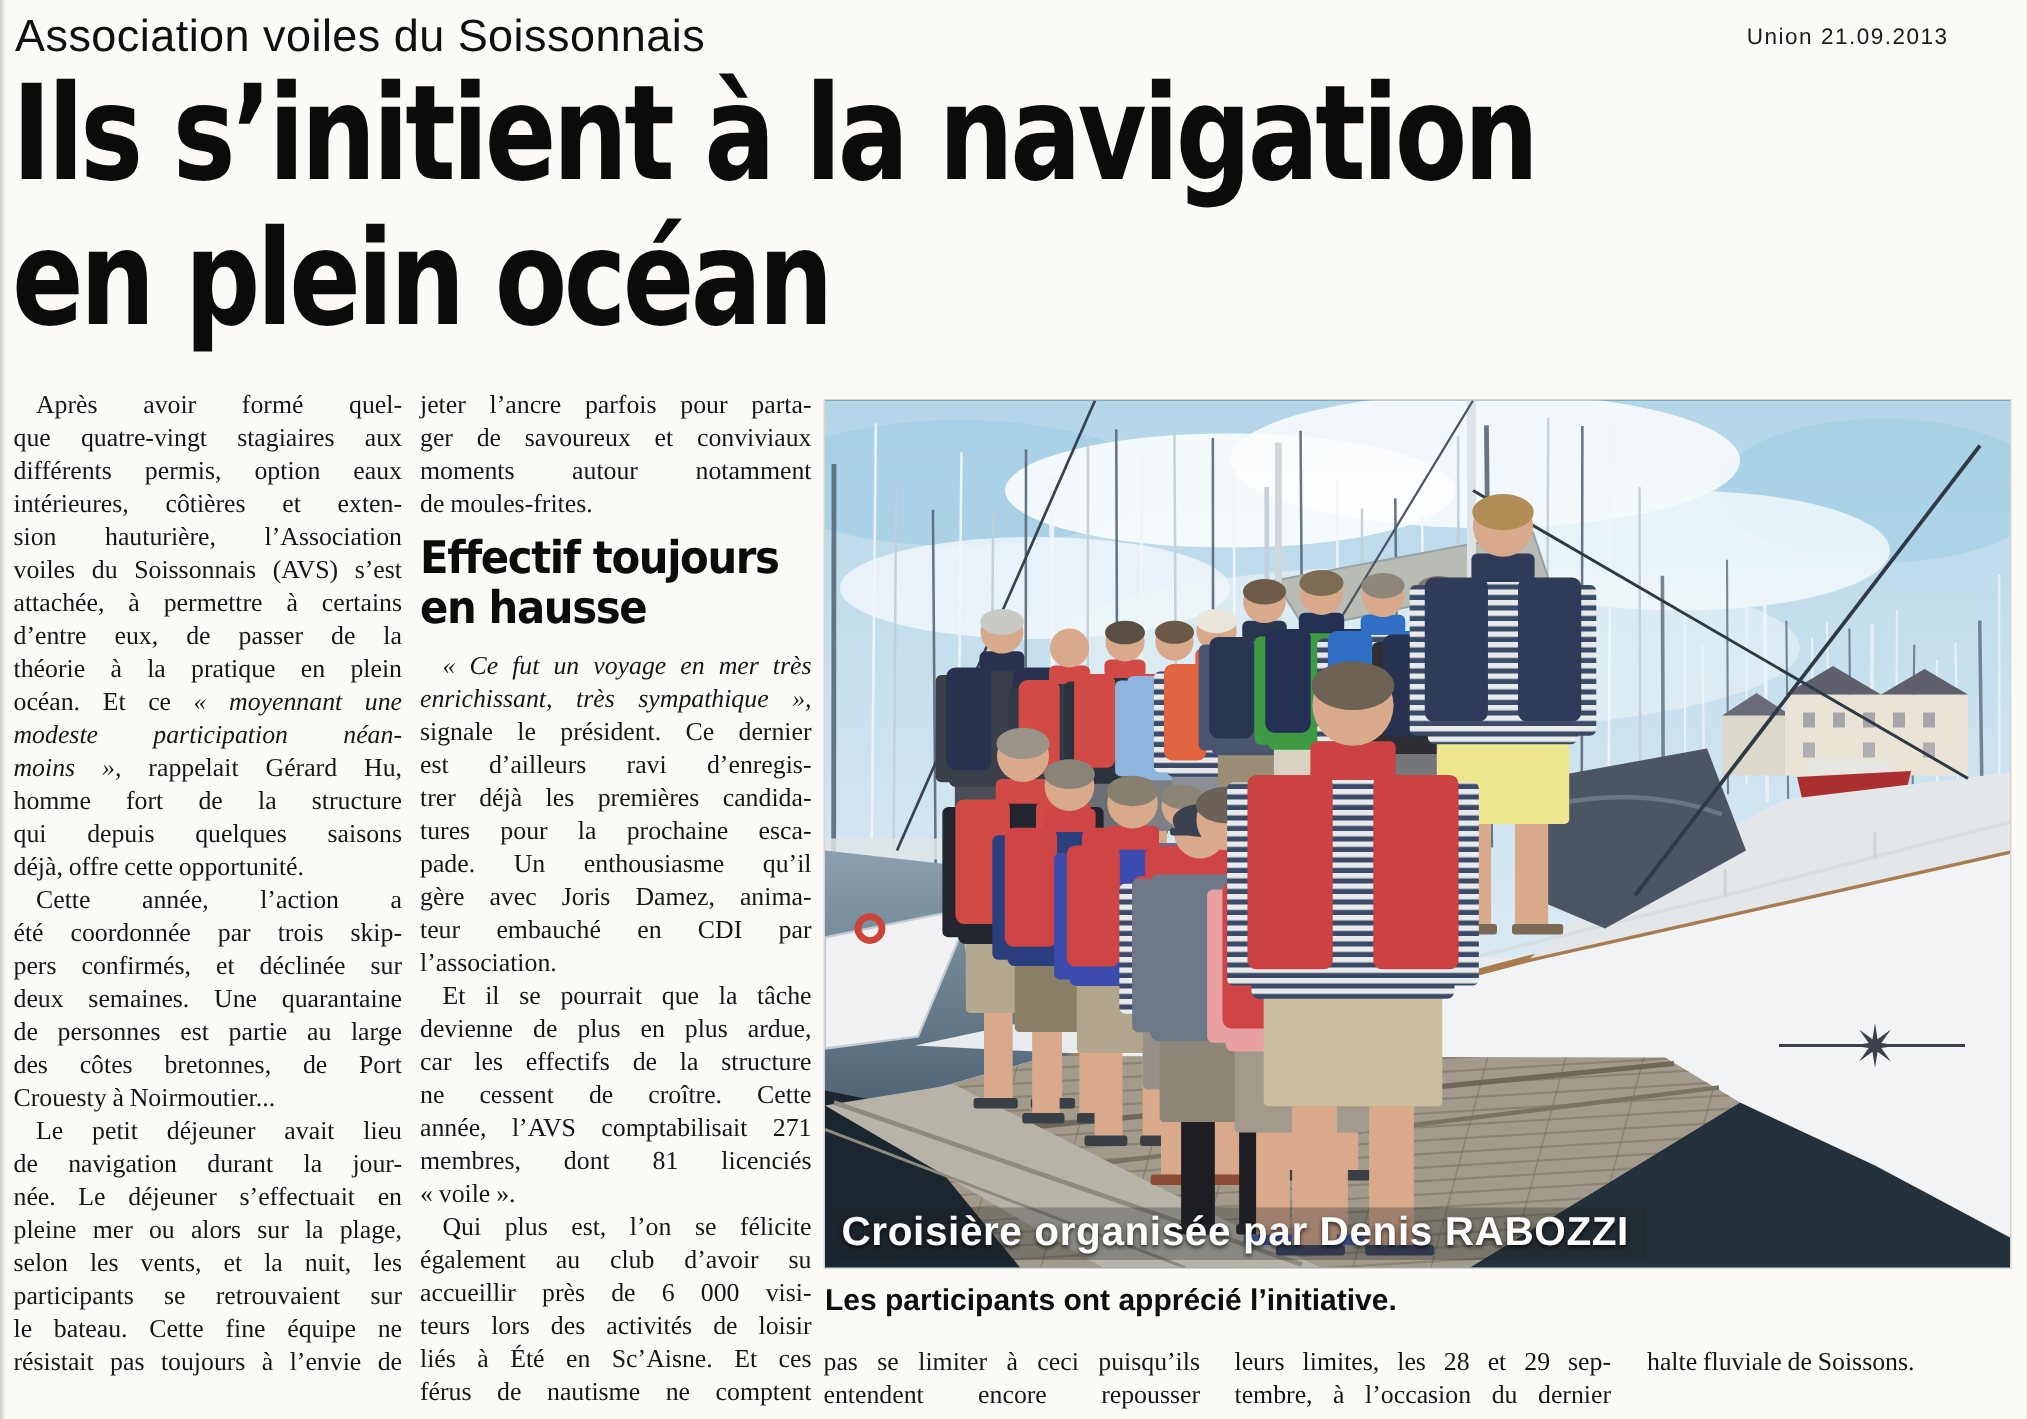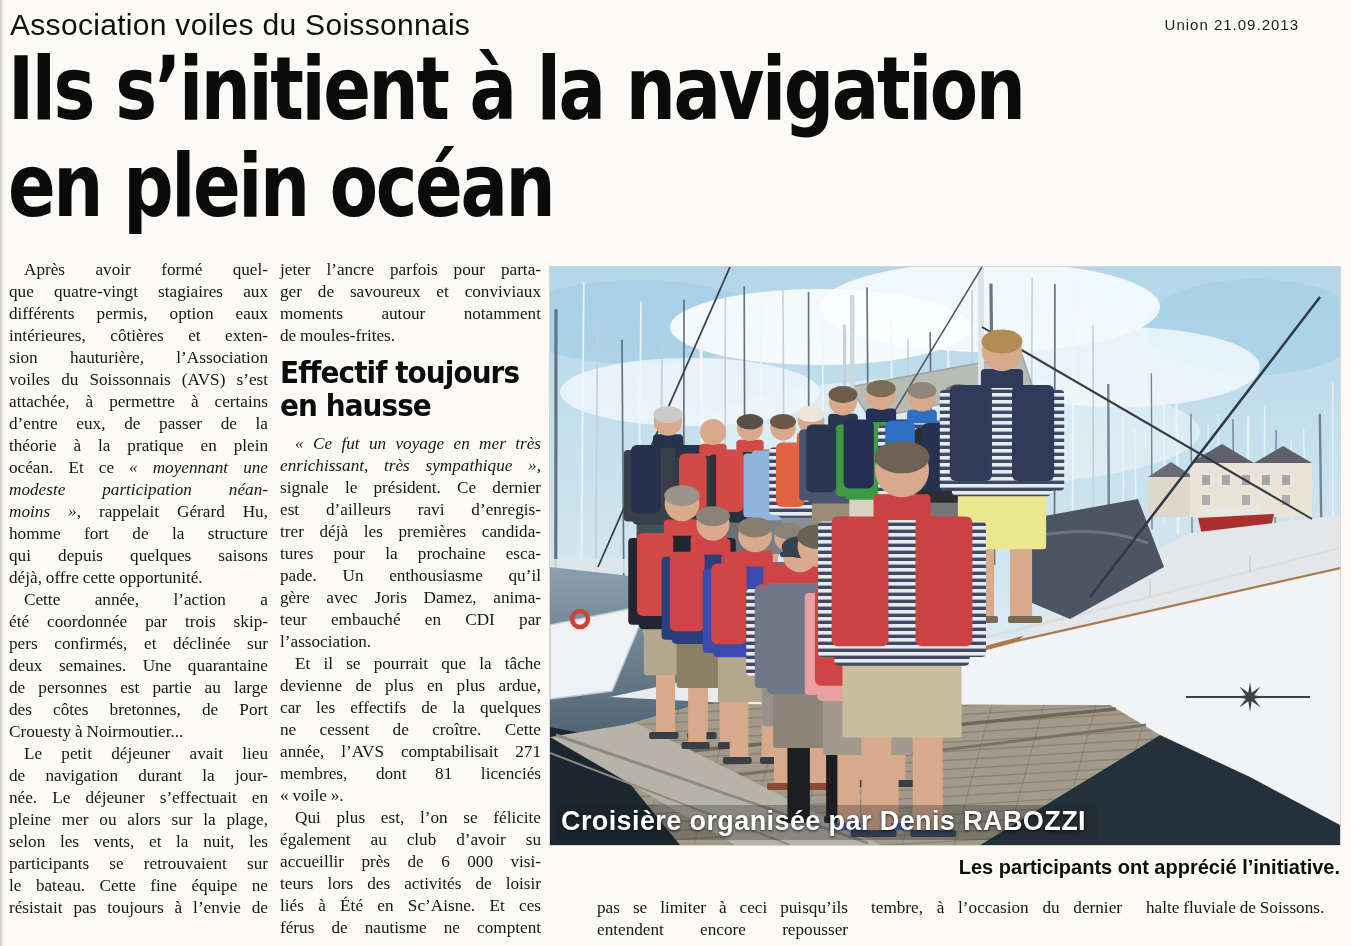--- a/index.html
+++ b/index.html
@@ -31,24 +31,24 @@
         transform:scaleX(.93);transform-origin:0 0;white-space:nowrap;}
 
   #photo{position:absolute;left:550px;top:267px;width:790px;height:578px;
          background:#0369a1;box-shadow:0 0 0 1px #d8d5cd;}
   #photo svg{position:absolute;left:0;top:0;width:100%;height:100%;}
   .photo-overlay-caption{position:absolute;left:6px;bottom:5px;
          font-family:"Liberation Sans",sans-serif;font-weight:bold;font-size:27px;color:#fdfdfd;
          background:rgba(30,34,38,.30);padding:1px 12px 3px 5px;letter-spacing:.4px;
          text-shadow:0 1px 3px rgba(0,0,0,.75);white-space:nowrap;}
 
-  .photo-caption{position:absolute;left:550px;top:856px;width:790px;text-align:right;
+  .photo-caption{position:absolute;left:550px;top:856px;width:790px;text-align:left;
          font-family:"Liberation Sans",sans-serif;font-weight:bold;font-size:20px;color:#0e0e0e;}
 
-  .bottom-col{position:absolute;top:897px;margin-left:48px;}
+  .bottom-col{position:absolute;top:897px;}
   #bcol1{left:549px;width:251px;}
   #bcol2{left:823px;width:251px;}
   #bcol3{left:1098px;width:248px;}
 </style>
 </head>
 <body>
 
 <div id="page">
 
   <div class="kicker">Association voiles du Soissonnais</div>
@@ -116,21 +116,21 @@
         <div class="line"><span>trer déjà les premières candida-</span></div>
         <div class="line"><span>tures pour la prochaine esca-</span></div>
         <div class="line"><span>pade. Un enthousiasme qu’il</span></div>
         <div class="line"><span>gère avec Joris Damez, anima-</span></div>
         <div class="line"><span>teur embauché en CDI par</span></div>
         <div class="line end"><span>l’association.</span></div>
       </div>
       <div>
         <div class="line ind"><span>Et il se pourrait que la tâche</span></div>
         <div class="line"><span>devienne de plus en plus ardue,</span></div>
-        <div class="line"><span>car les effectifs de la quelques</span></div>
+        <div class="line"><span>car les effectifs de la structure</span></div>
         <div class="line"><span>ne cessent de croître. Cette</span></div>
         <div class="line"><span>année, l’AVS comptabilisait 271</span></div>
         <div class="line"><span>membres, dont 81 licenciés</span></div>
         <div class="line end"><span>« voile ».</span></div>
       </div>
       <div>
         <div class="line ind"><span>Qui plus est, l’on se félicite</span></div>
         <div class="line"><span>également au club d’avoir su</span></div>
         <div class="line"><span>accueillir près de 6 000 visi-</span></div>
         <div class="line"><span>teurs lors des activités de loisir</span></div>
@@ -575,18 +575,19 @@
     <div class="photo-overlay-caption">Croisière organisée par Denis RABOZZI</div>
   </div>
 
   <div class="photo-caption">Les participants ont apprécié l’initiative.</div>
 
   <div class="bottom-col" id="bcol1">
       <div class="line"><span>pas se limiter à ceci puisqu’ils</span></div>
       <div class="line"><span>entendent encore repousser</span></div>
     </div>
   <div class="bottom-col" id="bcol2">
+      <div class="line"><span>leurs limites, les 28 et 29 sep-</span></div>
       <div class="line"><span>tembre, à l’occasion du dernier</span></div>
     </div>
   <div class="bottom-col" id="bcol3">
       <div class="line end"><span>halte fluviale de Soissons.</span></div>
     </div>
 </div>
 
 </body></html>

